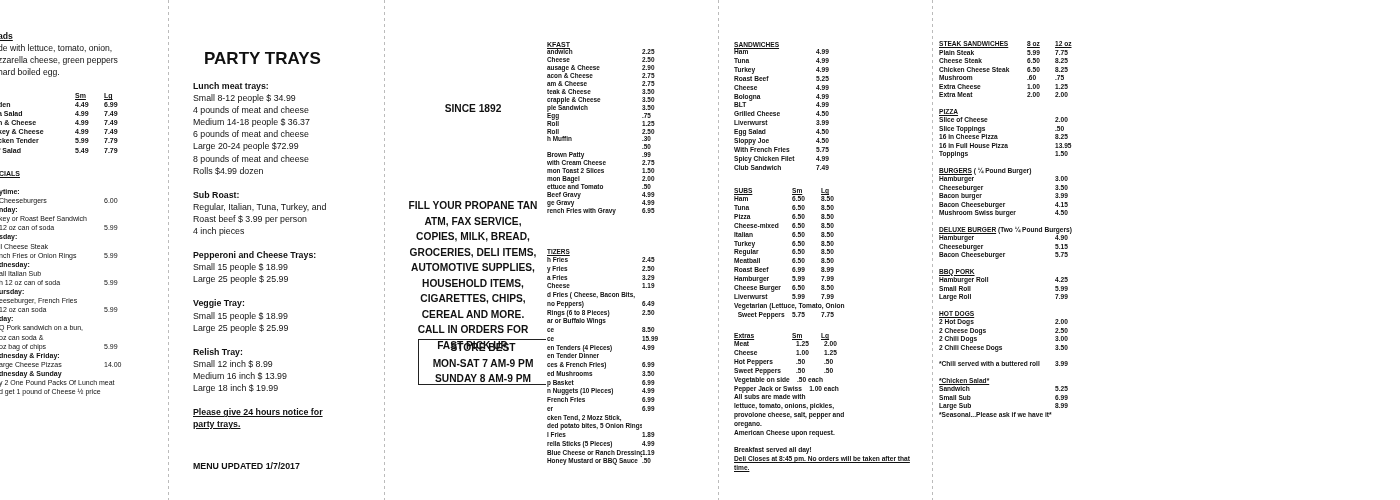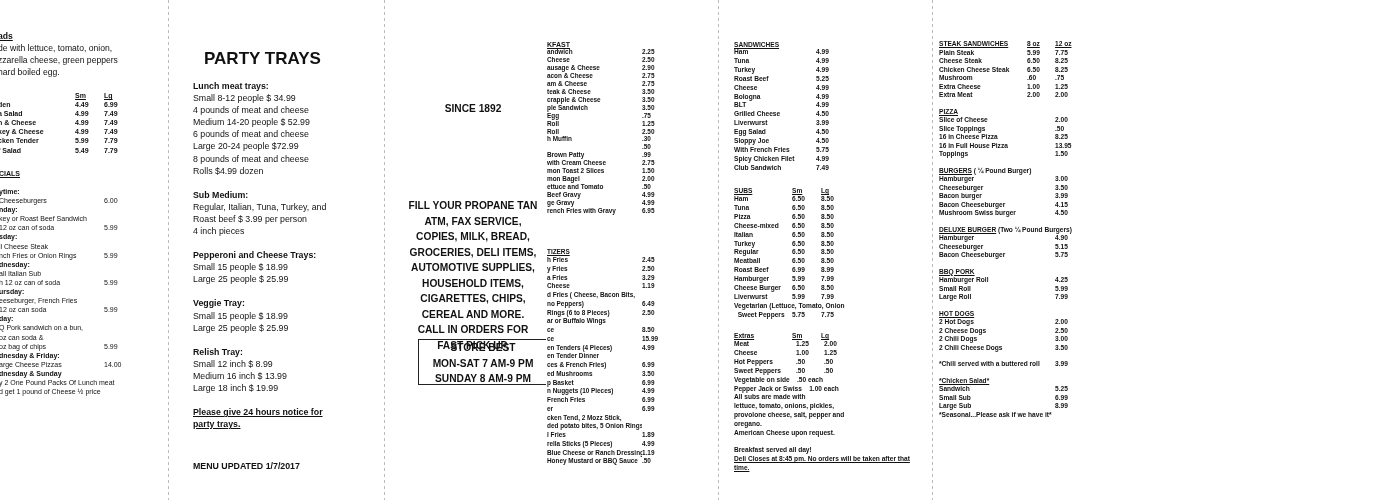--- a/index.html
+++ b/index.html
@@ -187,27 +187,27 @@
       </div>
     </div>
 </div>
 
 <div class="panel" id="p2">
   <div class="pt-title">PARTY TRAYS</div>
   <div class="pt-body" id="pt-body">
       <div class="h">Lunch meat trays:</div>
       <div>Small 8-12 people $ 34.99</div>
       <div>4 pounds of meat and cheese</div>
-      <div>Medium 14-20 people $ 52.99</div>
+      <div>Medium 14-18 people $ 36.37</div>
       <div>6 pounds of meat and cheese</div>
       <div>Large 20-24 people $72.99</div>
       <div>8 pounds of meat and cheese</div>
       <div>Rolls $4.99 dozen</div>
       <div class="gap"></div>
-      <div class="h">Sub Medium:</div>
+      <div class="h">Sub Roast:</div>
       <div>Regular, Italian, Tuna, Turkey, and</div>
       <div>Roast beef $ 3.99 per person</div>
       <div>4 inch pieces</div>
       <div class="gap"></div>
       <div class="h">Pepperoni and Cheese Trays:</div>
       <div>Small 15 people $ 18.99</div>
       <div>Large 25 people $ 25.99</div>
       <div class="gap"></div>
       <div class="h">Veggie Tray:</div>
       <div>Small 15 people $ 18.99</div>

